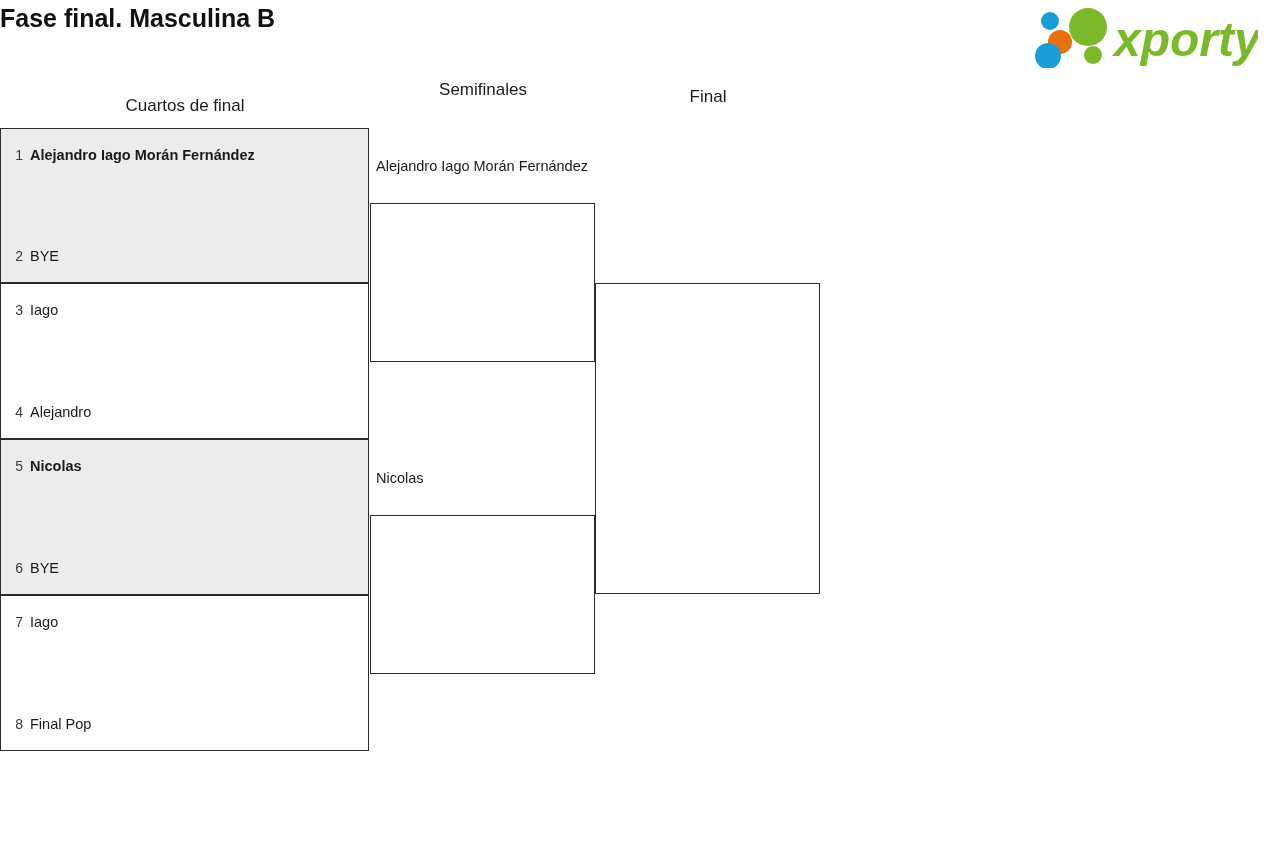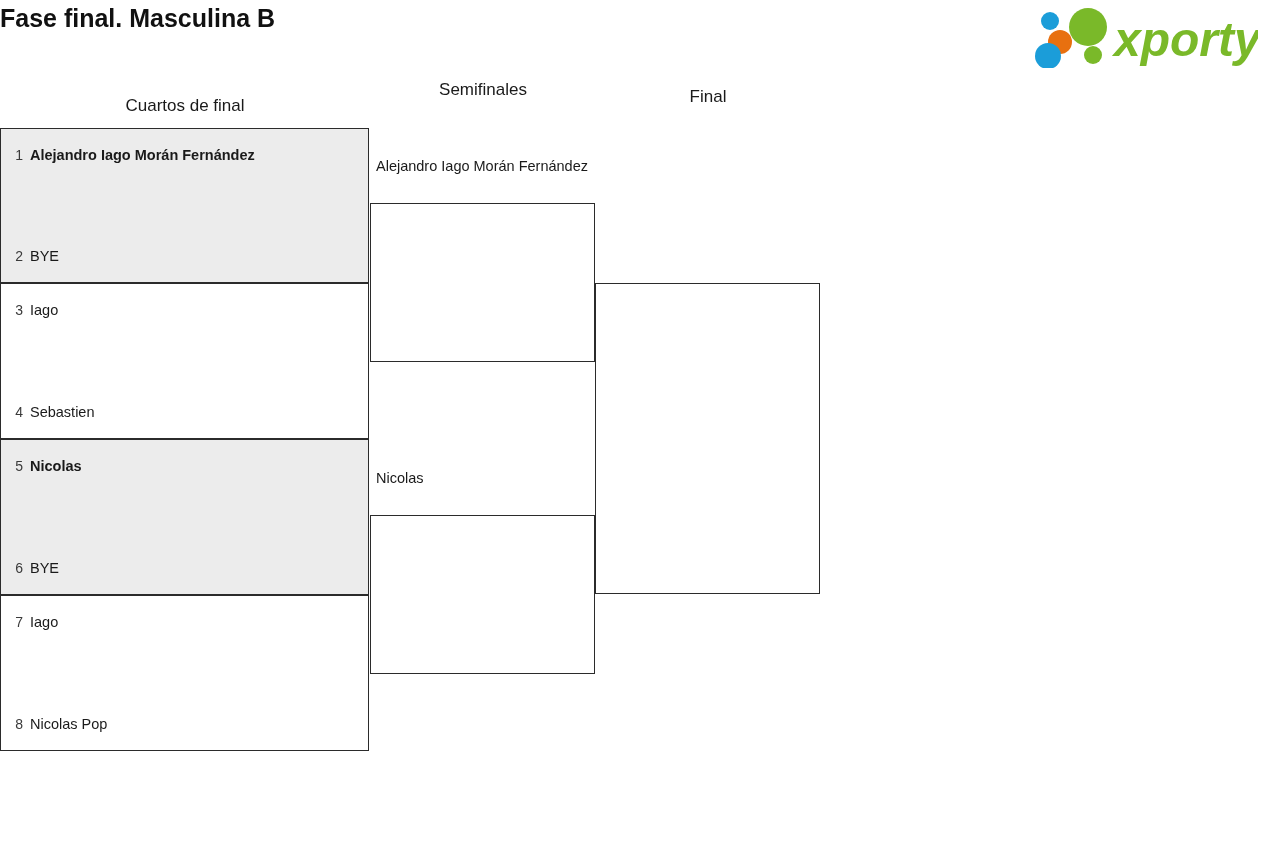--- a/index.html
+++ b/index.html
@@ -158,21 +158,21 @@
     </div>
   </div>
 
   <div class="qf-box" style="top:283px; height:156px;">
     <div class="slot top">
       <span class="seed">3</span>
       <span class="pname">Iago</span>
     </div>
     <div class="slot bottom">
       <span class="seed">4</span>
-      <span class="pname">Sebastien</span>
+      <span class="pname">Alejandro</span>
     </div>
   </div>
 
   <div class="qf-box shaded" style="top:439px; height:156px;">
     <div class="slot top">
       <span class="seed">5</span>
       <span class="pname winner">Nicolas</span>
     </div>
     <div class="slot bottom">
       <span class="seed">6</span>
@@ -180,21 +180,21 @@
     </div>
   </div>
 
   <div class="qf-box" style="top:595px; height:156px;">
     <div class="slot top">
       <span class="seed">7</span>
       <span class="pname">Iago</span>
     </div>
     <div class="slot bottom">
       <span class="seed">8</span>
-      <span class="pname">Nicolas Pop</span>
+      <span class="pname">Final Pop</span>
     </div>
   </div>
 
   <div class="conn" style="left:370px; top:203px; width:225px; height:159px;"></div>
   <div class="conn" style="left:370px; top:515px; width:225px; height:159px;"></div>
 
   <div class="adv-label" style="left:376px; top:158px; width:221px;">Alejandro Iago Morán Fernández</div>
   <div class="adv-label" style="left:376px; top:470px; width:221px;">Nicolas</div>
 
   <div class="conn" style="left:595px; top:283px; width:225px; height:311px;"></div>

